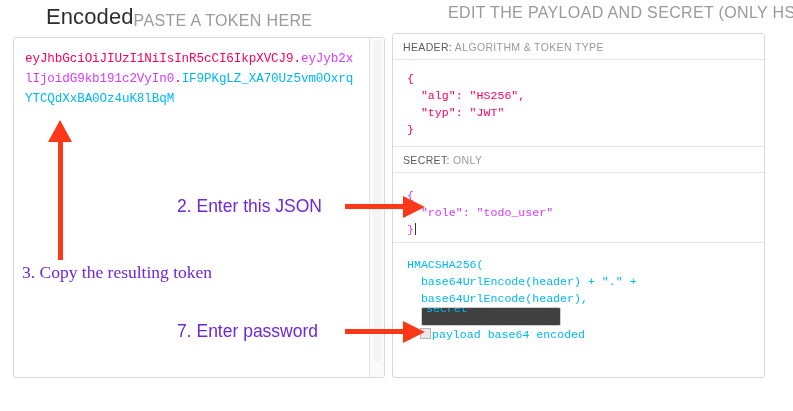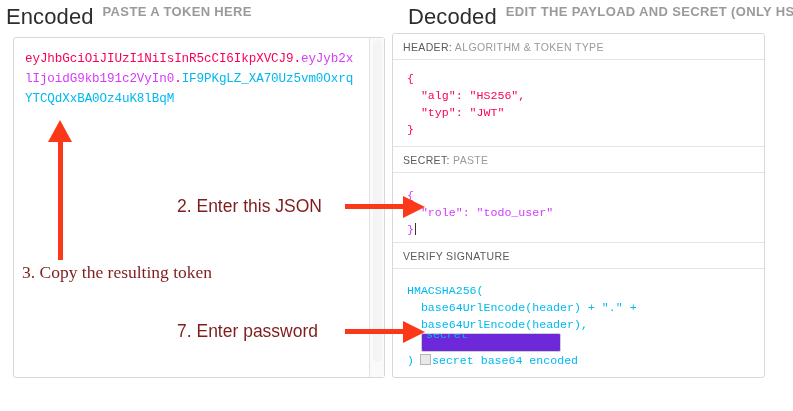--- a/index.html
+++ b/index.html
@@ -12,35 +12,34 @@
     height: 411px;
     position: relative;
     font-family: "Liberation Sans", sans-serif;
     overflow: hidden;
   }
 
   
   .col-title {
     position: absolute;
     display: flex;
-    align-items: flex-start;
-    gap: 9px;
+    align-items: flex-end;
     white-space: nowrap;
+    margin-left: 40px;
   }
   .col-title .big {
     font-size: 22px;
     color: #2d2d2d;
     font-weight: 400;
     letter-spacing: 0.1px;
   }
   .col-title .sub {
-    font-size: 13px;
+    font-size: 16px;
     color: #9a9a9a;
     letter-spacing: 0.35px;
-    font-weight: bold;
   }
   #encoded-title { left: 6px; top: 4px; }
   #decoded-title { left: 408px; top: 4px; }
 
   
   #encoded-panel {
     position: absolute;
     left: 13px;
     top: 37px;
     width: 372px;
@@ -133,21 +132,21 @@
     margin-left: 1px;
   }
 
   #secret-input {
     display: inline-block;
     width: 140px;
     height: 19px;
     line-height: 19px;
     border: 1px solid #cfcfcf;
     border-radius: 2px;
-    background: #6d28d9;
+    background: #404040;
     font-family: "Liberation Mono", monospace;
     font-size: 11.6px;
     color: #00b9f1;
     padding: 0 0 16px 4px;
     box-sizing: border-box;
     margin-left: 2px;
     vertical-align: middle;
   }
   #sig-line-secret { padding-left: 12px; }
   #sig-last-line { }
@@ -157,21 +156,21 @@
     height: 9px;
     border: 1px solid #b6b6b6;
     background: #e9e9e9;
     vertical-align: -1px;
     margin: 0 1px 0 6px;
   }
 
   
   .anno-text {
     position: absolute;
-    color: #7f1d1d;
+    color: #6d28d9;
     font-size: 17.5px;
     font-family: "Liberation Sans", sans-serif;
     white-space: nowrap;
   }
   #anno-2-text { left: 177px; top: 196px; }
   #anno-3-text { left: 22px; top: 262px; font-family: Liberation Serif, serif; }
   #anno-1-text { left: 177px; top: 321px; }
 
   .arrow-h {
     position: absolute;
@@ -235,52 +234,47 @@
 </div>
 
 <div id="encoded-panel">
   <div id="encoded-token"><span class="tk-h">eyJhbGciOiJIUzI1NiIsInR5cCI6IkpXVCJ9</span><span class="tk-d">.</span><span class="tk-p">eyJyb2xlIjoidG9kb191c2VyIn0</span><span class="tk-d">.</span><span class="tk-s">IF9PKgLZ_XA70Uz5vm0OxrqYTCQdXxBA0Oz4uK8lBqM</span></div>
   <div id="encoded-scrollbar">
     <div id="encoded-scrollbar-thumb"></div>
   </div>
 </div>
 
 <div id="decoded-title" class="col-title">
-  <span class="big">Decoded</span>
   <span class="sub">EDIT THE PAYLOAD AND SECRET (ONLY HS256 SUPPORTED)</span>
 </div>
 
 <div id="decoded-panel">
 
   <div class="section-head">
     <span>HEADER:</span>
     <span class="muted">ALGORITHM &amp; TOKEN TYPE</span>
   </div>
   <div id="header-body" class="section-body">{
   "alg": "HS256",
   "typ": "JWT"
 }</div>
 
   <div class="section-head">
     <span>SECRET:</span>
-    <span class="muted">PASTE</span>
+    <span class="muted">ONLY</span>
   </div>
   <div id="payload-body" class="section-body"><span>{</span>
 <span>  "role": "todo_user"</span>
 <span>}</span><span class="caret"></span></div>
 
-  <div class="section-head">
-    <span>VERIFY SIGNATURE</span>
-    <span class="muted"></span>
-  </div>
   <div id="signature-body" class="section-body"><span>HMACSHA256(</span>
 <span>  base64UrlEncode(header) + "." +</span>
 <span>  base64UrlEncode(header),</span>
 <span id="sig-line-secret"><input id="secret-input" type="text" value="secret" style=""></span>
-<span id="sig-last-line"><span>)</span><span id="b64-checkbox"></span><span>secret base64 encoded</span></span></div>
+<span id="sig-last-line"><span>)</span><span id="b64-checkbox"></span><span>payload base64 encoded</span></span></div>
 
 </div>
 
 <div id="anno-2-text" class="anno-text">2. Enter this JSON</div>
 <div id="anno-2-arrow" class="arrow-h">
   <div class="shaft"></div>
     <div class="head"></div>
 </div>
 
 <div id="anno-3-text" class="anno-text">3. Copy the resulting token</div>

